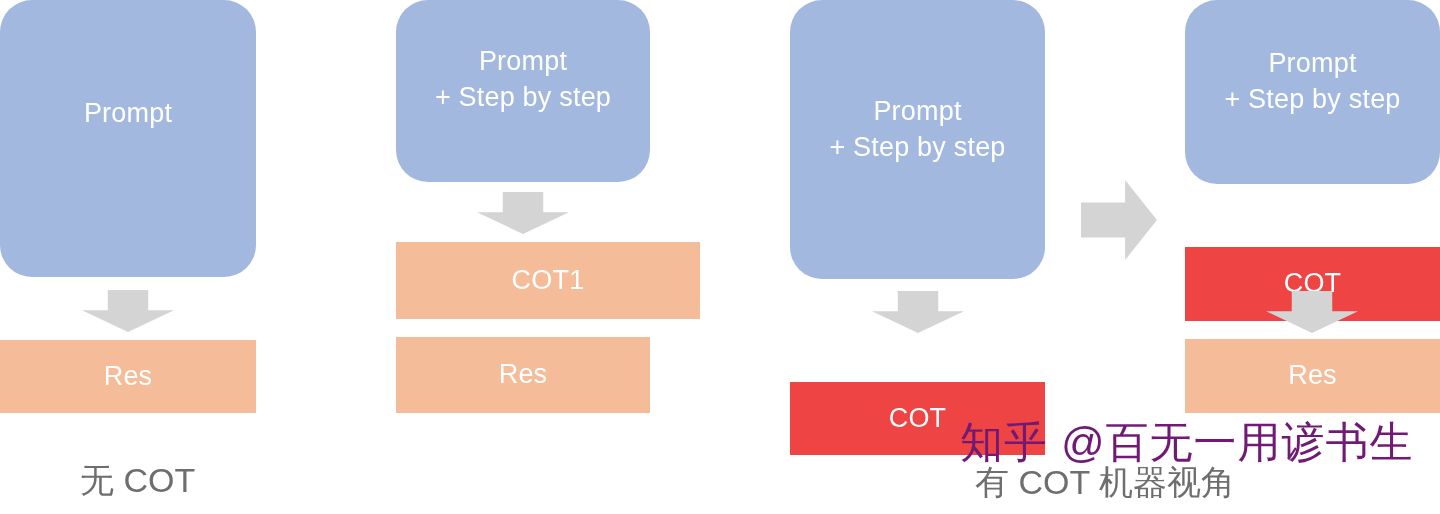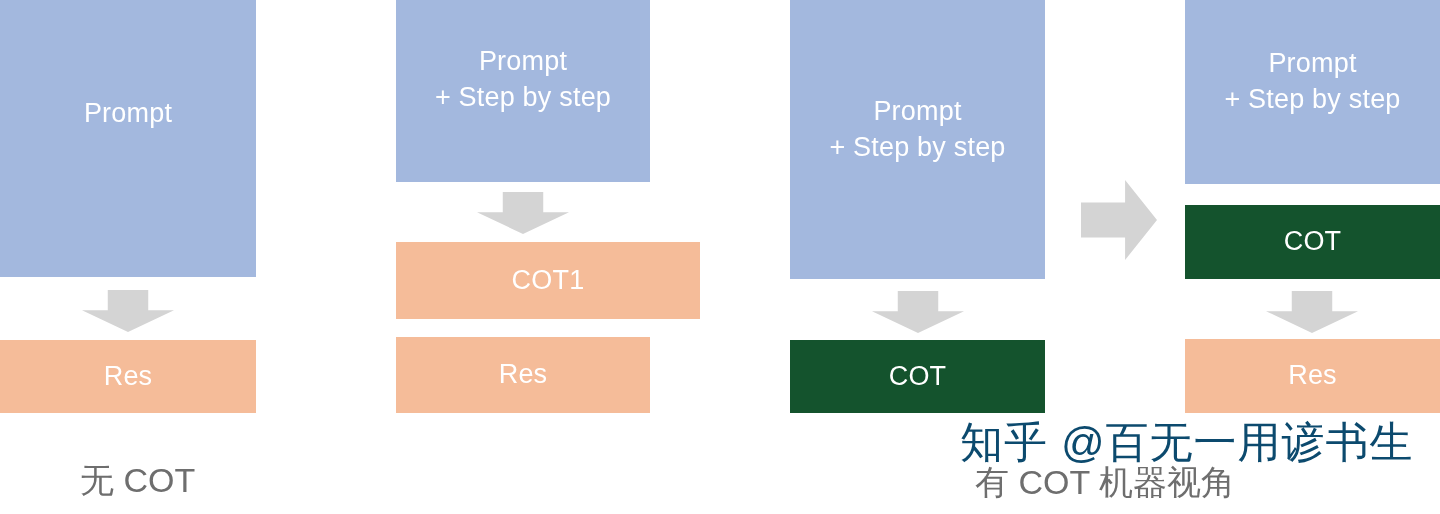--- a/index.html
+++ b/index.html
@@ -32,24 +32,24 @@
     text-align: center;
     color: #ffffff;
     font-weight: 400;
     line-height: 1.32;
     letter-spacing: 0.2px;
     white-space: pre-line;
     font-size: 27px;
   }
   .node.blue   { background: #a3b8de; }
   .node.orange { background: #f5bc99; }
-  .node.green  { background: #14532d; }
+  .node.green  { background: #ef4444; margin-top: 42px; }
 
   
-  .node.align-upper { align-items: flex-start; }
+  .node.align-upper { align-items: flex-start; border-radius: 32px; }
   .node.pad-t-96  { padding-top: 96px; }
   .node.pad-t-44  { padding-top: 44px; }
   .node.pad-t-94  { padding-top: 94px; }
   .node.pad-t-46  { padding-top: 46px; }
 
   
   .arrow-down {
     position: absolute;
     background: #d4d4d4;
     clip-path: polygon(28% 0%, 72% 0%, 72% 48%, 100% 48%, 50% 100%, 0% 48%, 28% 48%);
@@ -69,21 +69,21 @@
     white-space: nowrap;
   }
 
   
   .watermark {
     position: absolute;
     left: 960px;
     top: 421px;
     font-size: 43px;
     line-height: 1;
-    color: #0c4a6e;
+    color: #701a75;
     white-space: nowrap;
     letter-spacing: 1px;
     pointer-events: none;
     user-select: none;
   }
 </style>
 </head>
 <body>
 
 <div class="diagram">

